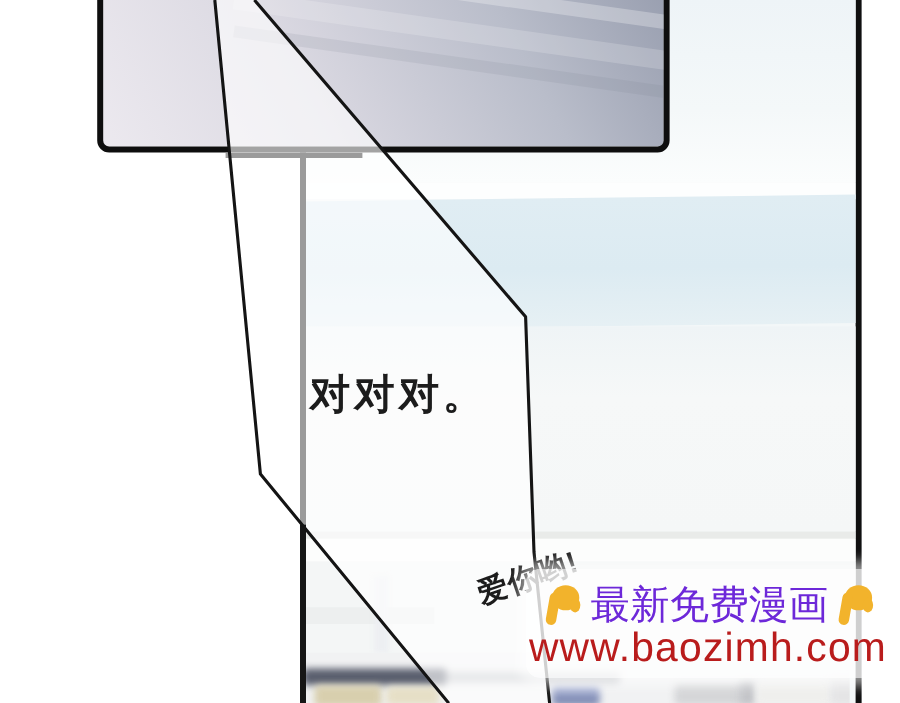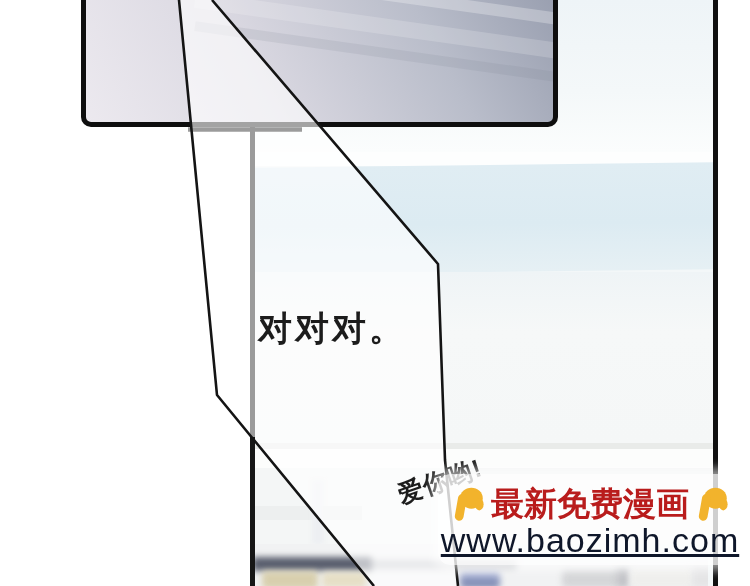--- a/index.html
+++ b/index.html
@@ -54,24 +54,24 @@
     transform:rotate(-19deg);transform-origin:0 100%;}
   
   #watermark{
     position:absolute;left:422px;top:474px;width:304px;height:91px;z-index:6;
     background:rgba(255,255,255,0.8);border-radius:12px;
     box-shadow:0 0 10px 6px rgba(255,255,255,0.55);
   }
   .hand{position:absolute;top:11px;width:38px;height:42px;z-index:7;}
   #hand-left{left:10px;}
   #hand-right{right:12px;}
-  #wm-site{position:absolute;left:52px;right:52px;top:13px;text-align:center;
-    font-size:33px;line-height:1;font-weight:bold;color:#b91c1c;z-index:7;white-space:nowrap;}
+  #wm-site{position:absolute;left:52px;right:52px;top:13px;text-align:right;
+    font-size:33px;line-height:1;font-weight:normal;color:#6d28d9;z-index:7;white-space:nowrap;}
   #wm-url{position:absolute;left:2px;right:2px;top:49px;text-align:center;
-    font-size:34px;line-height:1;font-weight:400;color:#0f172a;letter-spacing:1px;z-index:7;white-space:nowrap;text-decoration:underline;}
+    font-size:34px;line-height:1;font-weight:400;color:#b91c1c;letter-spacing:1px;z-index:7;white-space:nowrap;}
 </style>
 </head>
 <body>
 
 <div id="stage">
 
   <div id="panel-right">
     <div class="p2-band p2-top"></div>
     <div class="p2-band p2-white"></div>
     <div class="p2-band p2-blue"></div>

